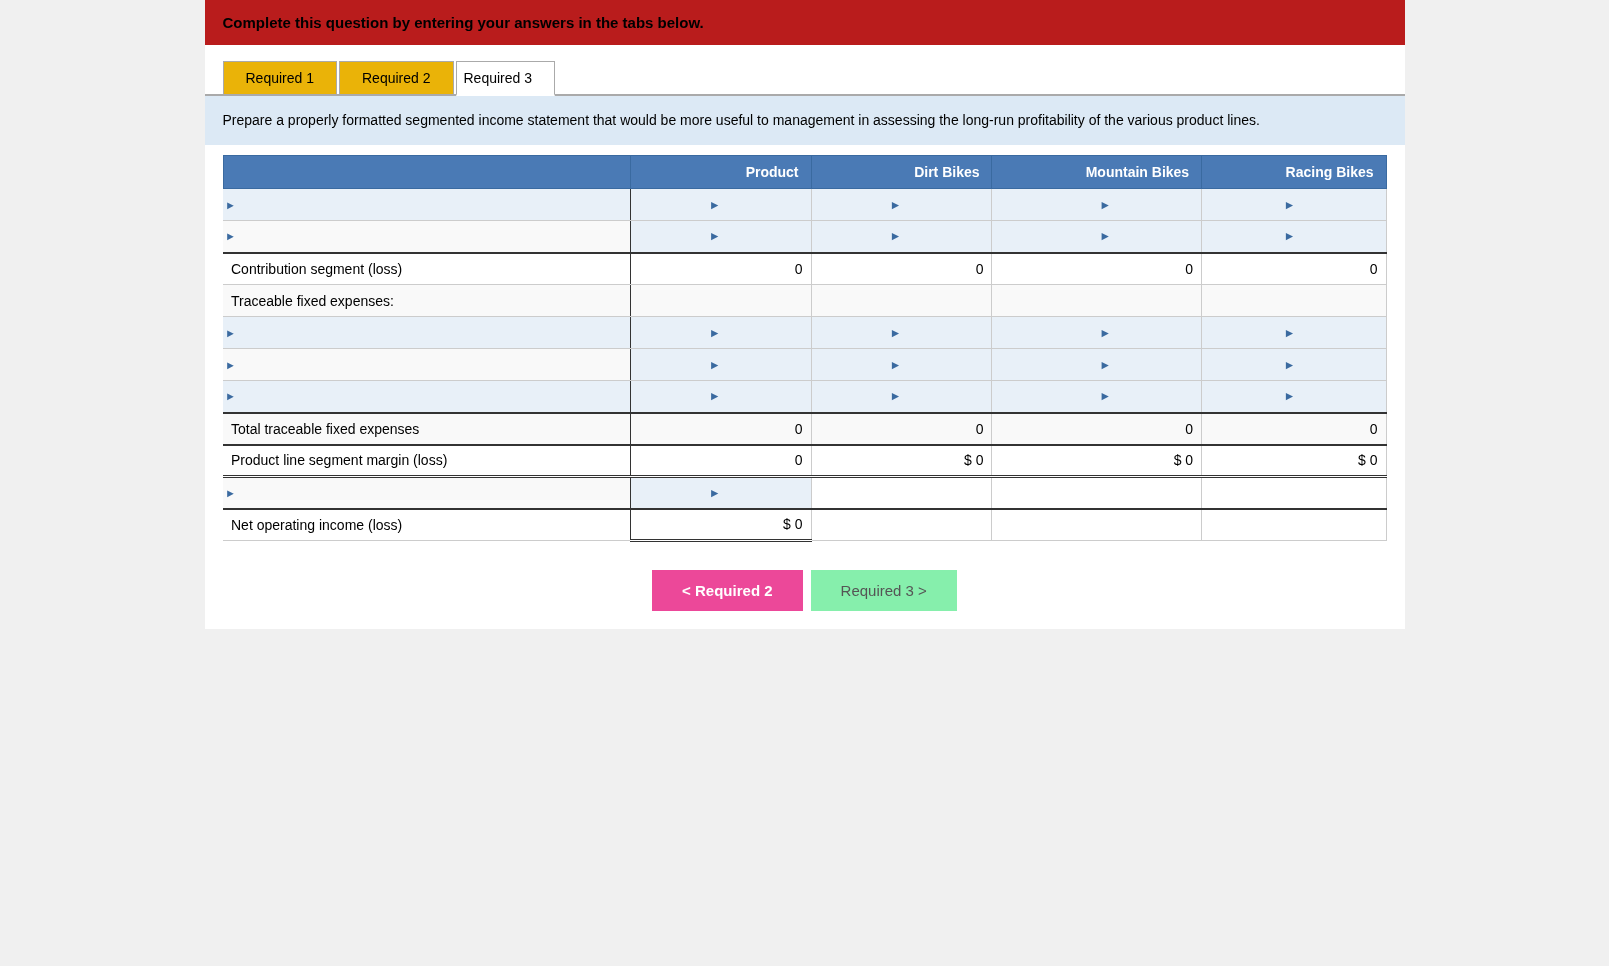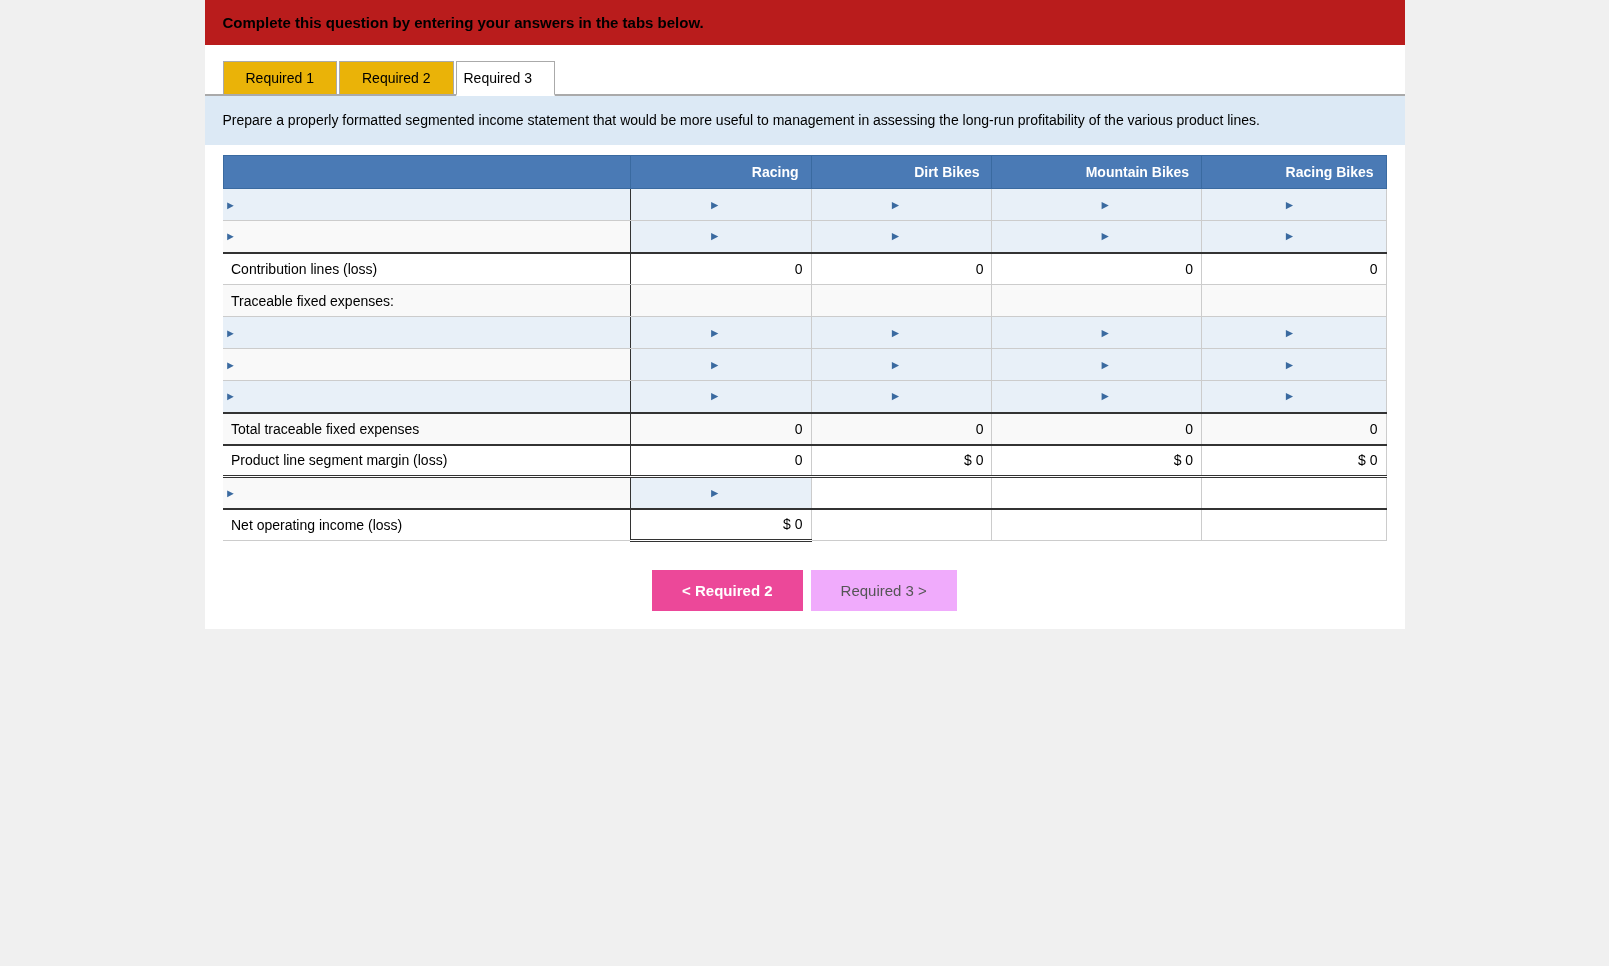--- a/index.html
+++ b/index.html
@@ -147,21 +147,21 @@
       padding: 12px 30px;
       font-size: 15px;
       font-weight: bold;
       cursor: pointer;
       display: flex;
       align-items: center;
       gap: 6px;
     }
 
     .btn-secondary {
-      background: #f0abfc;
+      background: #86efac;
       color: #555;
       border: none;
       padding: 12px 30px;
       font-size: 15px;
       cursor: pointer;
       display: flex;
       align-items: center;
       gap: 6px;
     }
 
@@ -205,21 +205,21 @@
 
   <div class="question-description">
     <span>Prepare a properly formatted segmented income statement that would be more useful to management in assessing the long-run profitability of the various product lines.</span>
   </div>
 
   <div class="table-container">
     <table>
       <thead>
         <tr>
           <th></th>
-          <th>Racing</th>
+          <th>Product</th>
           <th>Dirt Bikes</th>
           <th>Mountain Bikes</th>
           <th>Racing Bikes</th>
         </tr>
       </thead>
       <tbody>
 
         <tr class="input-editable">
           <td style="position:relative; padding-left: 16px;">
             <span class="left-arrow">►</span>
@@ -274,21 +274,21 @@
           </td>
           <td class="input-editable">
             <div class="editable-cell">
               <span class="arrow-indicator">►</span>
               <input type="text" value="" style="">
             </div>
           </td>
         </tr>
 
         <tr style="border-top: 2px solid #333;">
-          <td style="border-top: 2px solid #333;">Contribution lines (loss)</td>
+          <td style="border-top: 2px solid #333;">Contribution segment (loss)</td>
           <td style="text-align:right; border-top:2px solid #333;">
             <span>0</span>
           </td>
           <td style="text-align:right; border-top:2px solid #333;">
             <span>0</span>
           </td>
           <td style="text-align:right; border-top:2px solid #333;">
             <span>0</span>
           </td>
           <td style="text-align:right; border-top:2px solid #333;">

